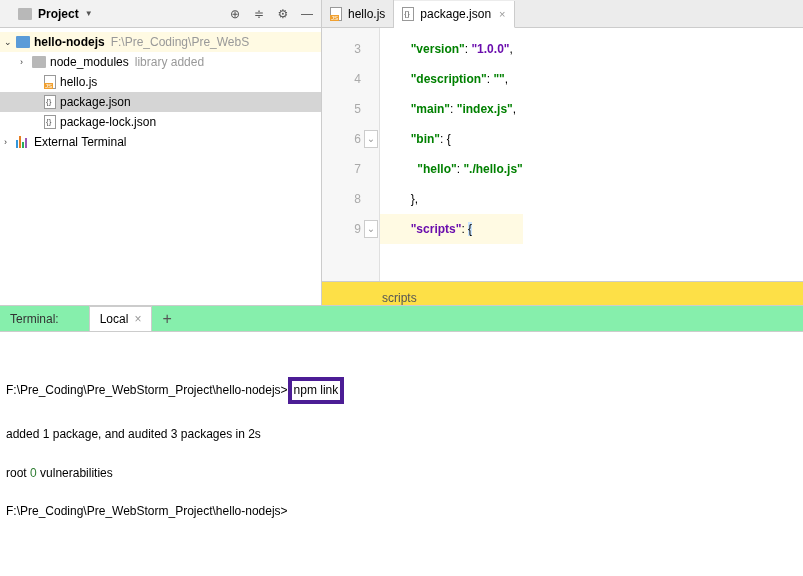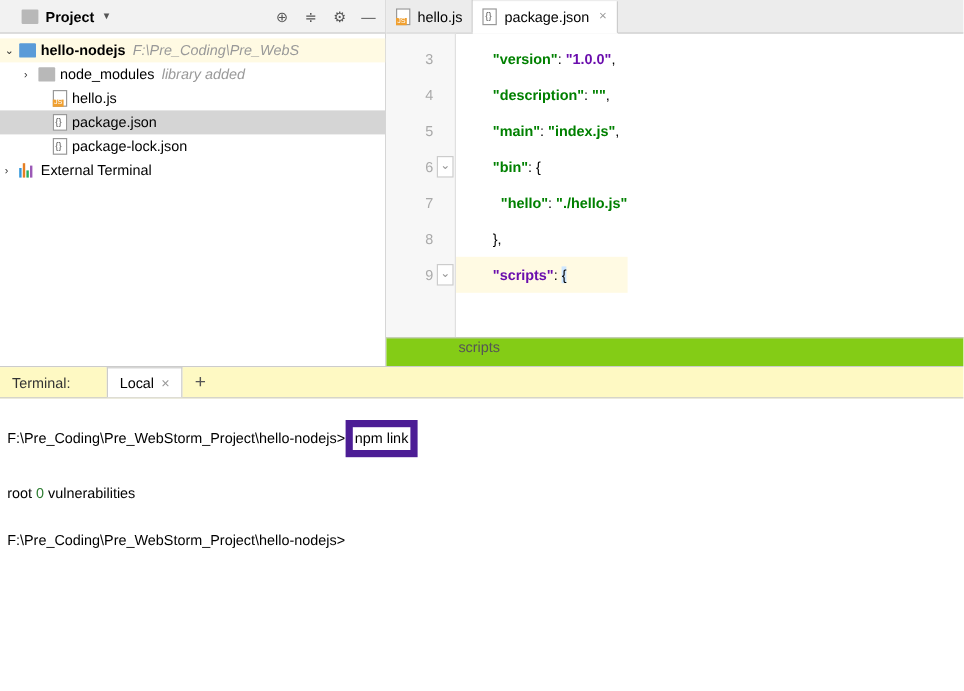--- a/index.html
+++ b/index.html
@@ -21,51 +21,51 @@
 .arrow { width:10px; font-size:9px; color:#333; }
 .folder-icon { width:14px; height:12px; background:#b8b8b8; border-radius:1px; margin-right:2px; position:relative;}
 .folder-icon.blue { background:#5a9bd8; }
 .file-icon { width:12px; height:14px; border:1px solid #999; background:#fff; margin-right:2px; position:relative;}
 .file-icon.js::after { content:"JS"; position:absolute; bottom:-1px; left:-1px; font-size:6px; background:#f0a030; color:#fff; padding:0 1px;}
 .file-icon.json::after { content:"{}"; position:absolute; top:1px; left:1px; font-size:8px; color:#555;}
 .lib-icon { width:14px; height:12px; display:flex; gap:1px; align-items:flex-end; margin-right:2px;}
 .lib-icon i { width:2px; background:#e67e22;} .lib-icon i:nth-child(1){height:8px;background:#3498db;} .lib-icon i:nth-child(2){height:12px;background:#e67e22;} .lib-icon i:nth-child(3){height:6px;background:#27ae60;} .lib-icon i:nth-child(4){height:10px;background:#9b59b6;}
 .scratch-icon { width:14px; height:14px; border-radius:50%; background:#3498db; margin-right:2px; position:relative;}
 .scratch-icon::after{content:"";position:absolute;right:-2px;bottom:-2px;width:8px;height:8px;border-radius:50%;background:#f39c12;}
-.muted { color:#999; margin-left:4px;font-style:italic; }
+.muted { color:#999; margin-left:4px; }
 .bold { font-weight:bold; }
 
 .editor { flex:1; display:flex; flex-direction:column; background:#fff; }
 .tabs { height:28px; display:flex; align-items:center; background:#ececec; border-bottom:1px solid #ccc; }
 .tab { height:27px; display:flex; align-items:center; padding:0 8px; gap:4px; border-right:1px solid #ccc; background:#ececec;}
 .tab.active { background:#fff; border-bottom:1px solid #fff; margin-bottom:-1px;}
 .tab .close { color:#999; margin-left:4px; font-size:11px;}
 .code-area { flex:1; display:flex; font-family:"Consolas","Courier New",monospace; font-size:18px; overflow:hidden; position:relative;}
 .gutter { width:58px; background:#f7f7f7; border-right:1px solid #e0e0e0; text-align:right; color:#aaa; padding-top:6px;}
 .gutter div { height:30px; line-height:30px; padding-right:18px; position:relative;}
 .fold-mark { position:absolute; right:1px; top:6px; width:14px; height:18px; border:1px solid #ccc; background:#fff; font-size:10px; line-height:16px; text-align:center; color:#999;}
 .code { padding:6px 0 0 24px; }
 .code .line { height:30px; line-height:30px; white-space:pre;}
 .code .hl { background:#fffae3; display:block; margin-left:-24px; padding-left:24px; width:calc(100% + 24px);}
 .k { color:#008000; font-weight:bold;} 
 .s { color:#008000; font-weight:bold;} 
 .v { color:#6a0dad; font-weight:bold;} 
 .p { color:#000; }
 .sel-brace { background:#cde6ff; }
-.breadcrumb { height:24px; border-top:1px solid #ccc; display:flex; align-items:flex-start; padding-left:60px; color:#555; background:#84cc16; font-size:12px;}
+.breadcrumb { height:24px; border-top:1px solid #ccc; display:flex; align-items:flex-end; padding-left:60px; color:#555; background:#fde047; font-size:12px;}
 
 .term-area { height:270px; display:flex; flex-direction:column; }
-.term-header { height:26px; display:flex; align-items:center; border-bottom:1px solid #ccc; background:#fef9c3;}
+.term-header { height:26px; display:flex; align-items:center; border-bottom:1px solid #ccc; background:#86efac;}
 .term-title { padding:0 10px; color:#333;}
 .term-tab { height:25px; display:flex; align-items:center; padding:0 10px; background:#fff; border:1px solid #ccc; border-bottom:none; margin-left:20px;}
 .term-tab .close { color:#999; margin-left:6px;}
 .term-add { padding:0 10px; color:#555; font-size:16px;}
 .term-body { flex:1; padding:18px 6px; font-family:"SimSun","Courier New",monospace; font-size:14px; color:#000; line-height:1.4;}
 .term-body .line { margin-bottom:22px; white-space:pre;}
-.redbox { border:6px solid #4c1d95; padding:1px 2px; display:inline-block;}
+.redbox { border:4px solid #4c1d95; padding:1px 2px; display:inline-block;margin-top:27px;}
 .green { color:#2e7d32; }
 </style>
 </head>
 <body>
 
 <div class="top-area">
   <div class="sidebar">
     <div class="sb-header">
       <div class="sb-title">
         <span class="folder-icon"></span>
@@ -159,16 +159,17 @@
   <div class="term-header">
     <span class="term-title">Terminal:</span>
     <div class="term-tab">
       <span>Local</span>
       <span class="close">×</span>
     </div>
     <span class="term-add">+</span>
   </div>
   <div class="term-body">
     <div class="line"><span>F:\Pre_Coding\Pre_WebStorm_Project\hello-nodejs&gt;</span><span class="redbox">npm link</span></div>
+    <div class="line">added 1 package, and audited 3 packages in 2s</div>
     <div class="line"><span>root </span><span class="green">0</span><span> vulnerabilities</span></div>
     <div class="line">F:\Pre_Coding\Pre_WebStorm_Project\hello-nodejs&gt;</div>
   </div>
 </div>
 
 </body></html>

